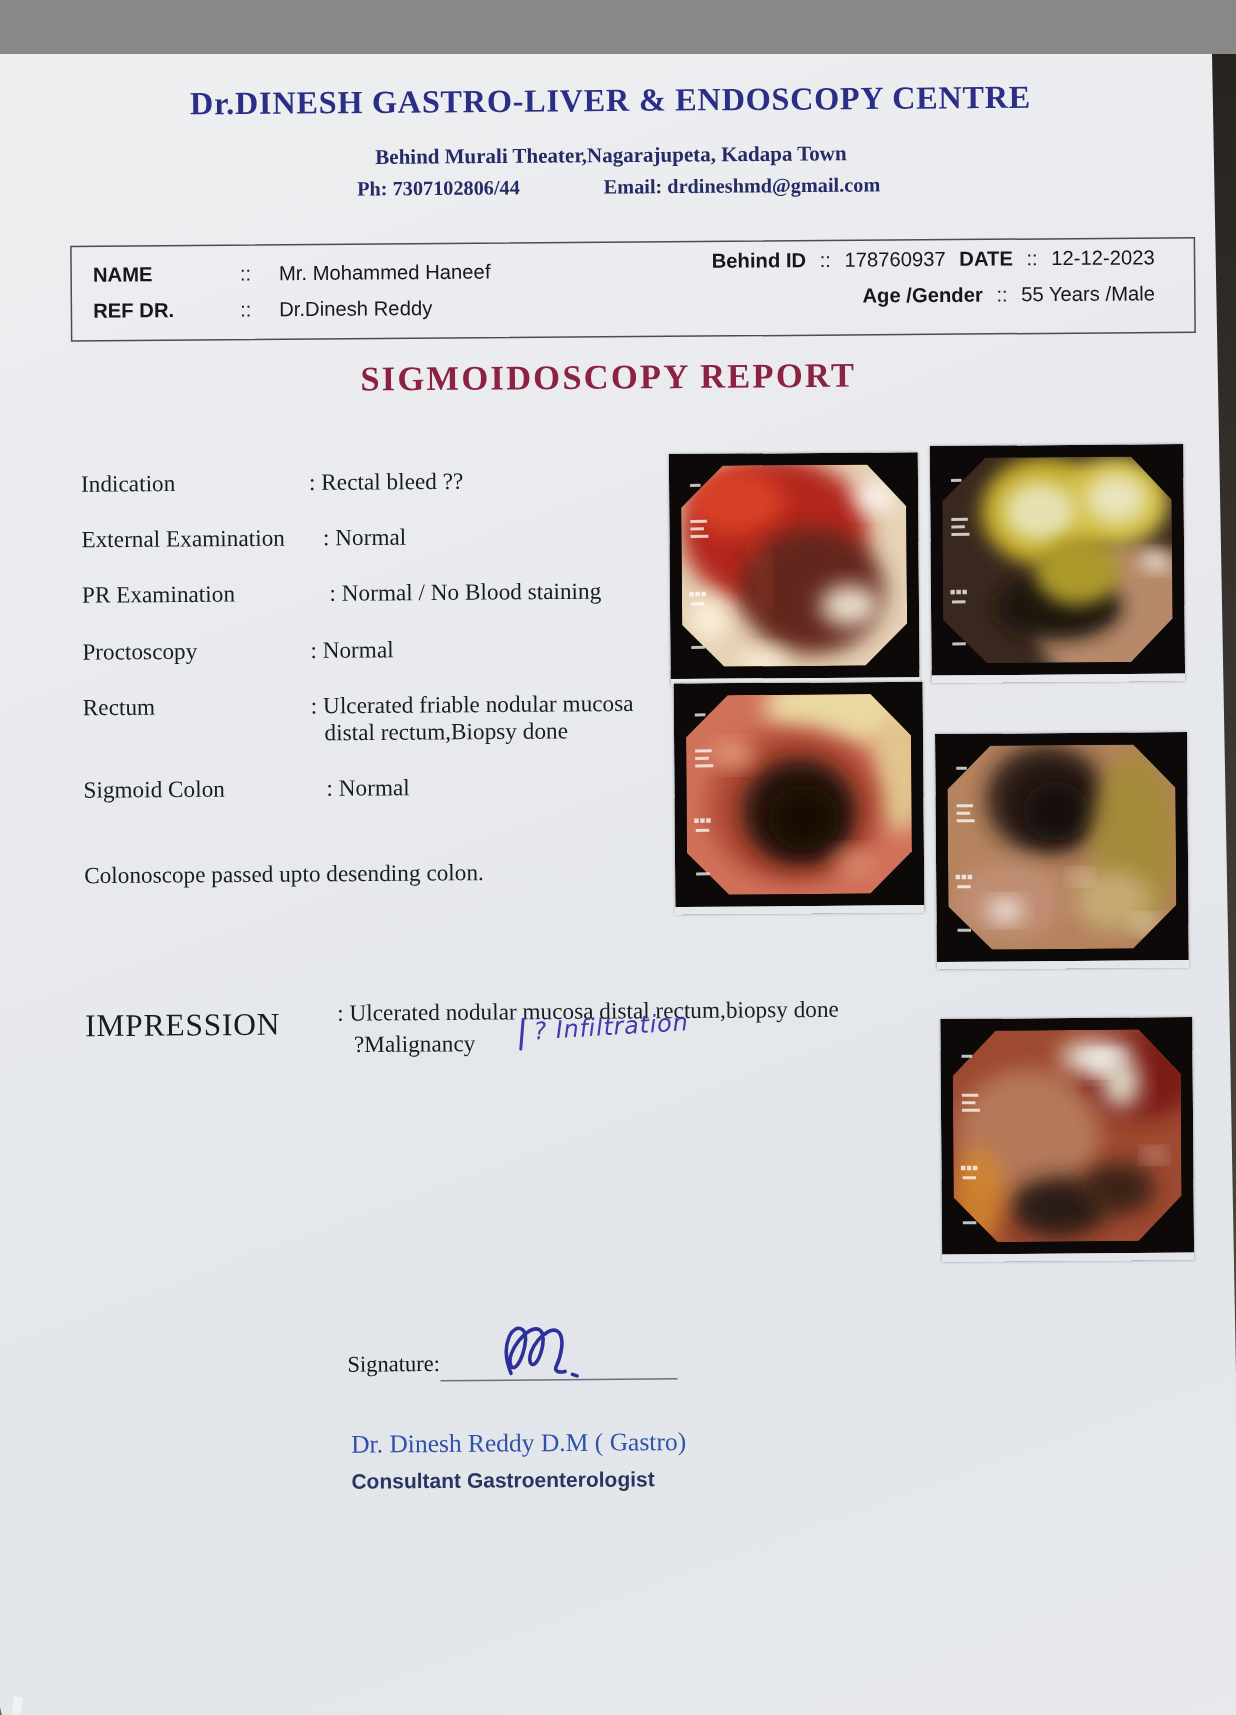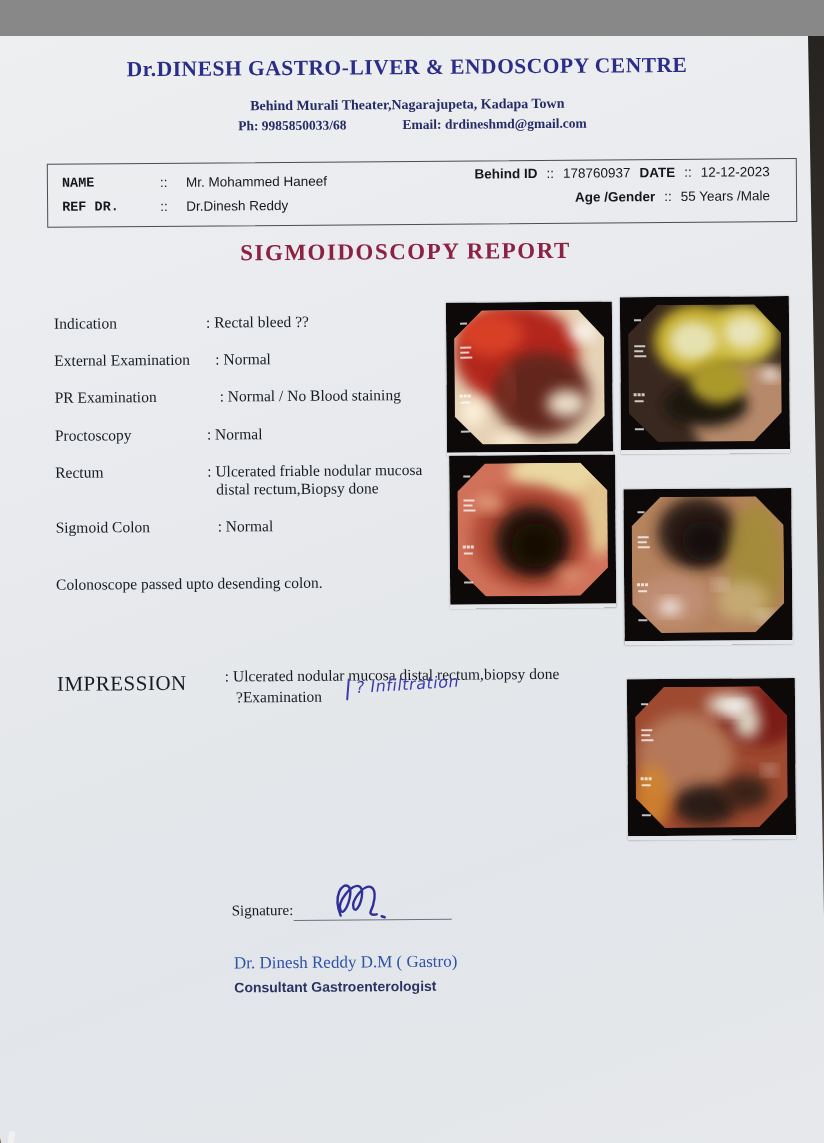--- a/index.html
+++ b/index.html
@@ -13,21 +13,21 @@
     letter-spacing:.5px;color:#2b2e86;}
   .addr{left:0;right:10px;top:64px;text-align:center;font-weight:bold;font-size:14px;color:#252b66;}
   .contact{left:0;right:0;top:84px;display:flex;justify-content:center;gap:56px;
     font-weight:bold;font-size:13.5px;color:#252b66;}
   
   .pbox{left:46px;top:128px;width:748px;height:62px;border:1.6px solid #4c4c54;
     font-family:"Liberation Sans",sans-serif;font-size:13.5px;color:#15171c;}
   .pbox .lab{font-weight:bold;}
   .prow1{position:absolute;left:14px;top:11px;display:flex;}
   .prow2{position:absolute;left:14px;top:35px;display:flex;}
-  .plabel{width:98px;font-family:Liberation Mono, monospace;}
+  .plabel{width:98px;}
   .psep{width:26px;}
   .pright1{position:absolute;right:26px;top:5px;display:flex;gap:9px;}
   .pright2{position:absolute;right:26px;top:29px;display:flex;gap:9px;}
   
   .rtitle{left:0;right:16px;top:206px;text-align:center;font-weight:bold;font-size:23px;
     letter-spacing:1.5px;color:#8c2142;}
   
   .frow{left:52px;display:flex;font-size:15.5px;color:#171c24;width:390px;}
   .flabel{width:152px;flex:none;}
   .fval{flex:1;}
@@ -59,21 +59,21 @@
 </style>
 </head>
 <body>
 
 <div class="photo">
   <div class="tilt">
 
     <div class="abs clinic">Dr.DINESH GASTRO-LIVER &amp; ENDOSCOPY CENTRE</div>
     <div class="abs addr">Behind Murali Theater,Nagarajupeta, Kadapa Town</div>
     <div class="abs contact">
-      <span>Ph: 9985850033/68</span>
+      <span>Ph: 7307102806/44</span>
       <span>Email: drdineshmd@gmail.com</span>
     </div>
 
     <div class="abs pbox">
       <div class="prow1">
         <span class="plabel lab">NAME</span>
         <span class="psep">::</span>
         <span>Mr. Mohammed Haneef</span>
       </div>
       <div class="prow2">
@@ -124,21 +124,21 @@
     <div class="abs frow" style="top:483px">
       <span class="flabel">Sigmoid Colon</span>
       <span class="fval" style="padding-left:10px">: Normal</span>
     </div>
 
     <div class="abs note">Colonoscope passed upto desending colon.</div>
 
     <div class="abs imp-label">IMPRESSION</div>
     <div class="abs imp-val">
       <span>: Ulcerated nodular mucosa distal rectum,biopsy done</span><br>
-      <span class="imp-l2">?Examination</span>
+      <span class="imp-l2">?Malignancy</span>
     </div>
     <div class="abs hand">
       <span class="hand-bar"></span>
       <span>? Infiltration</span>
     </div>
 
     <div class="abs sig-label">Signature:</div>
     <div class="abs sig-line"></div>
     <svg class="abs sig-svg" width="90" height="48" viewBox="0 0 90 48">
       <path d="M14,38 C6,18 16,4 22,9 C28,14 18,40 14,33 C10,24 26,5 33,9 C40,13 31,38 27,31 C24,23 38,6 45,10 C51,14 47,28 44,34 C43,37 46,38 50,37 M55,39 l3,1" fill="none" stroke="#2d2f9b" stroke-width="2.4" stroke-linecap="round"></path>

